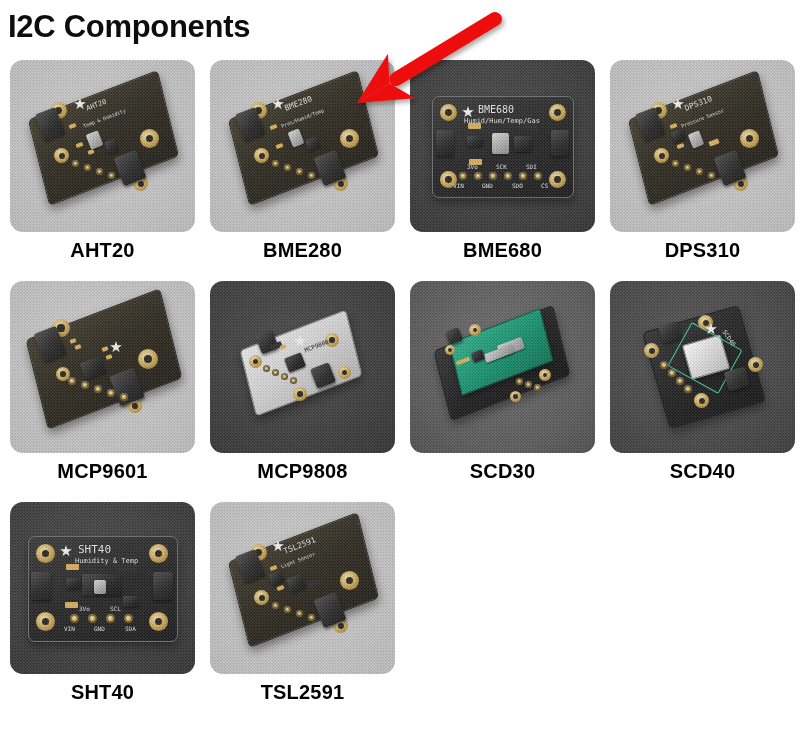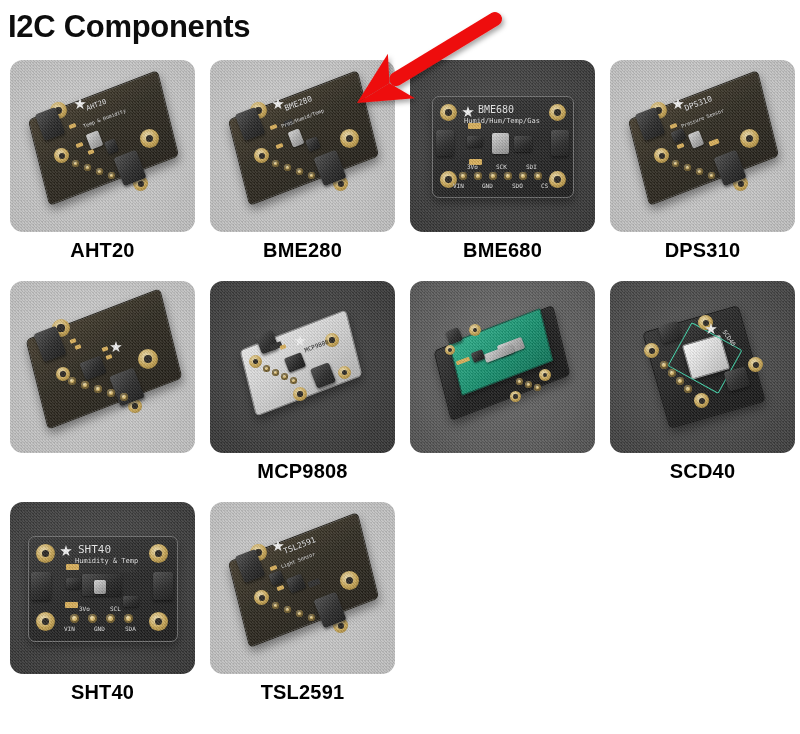--- a/index.html
+++ b/index.html
@@ -363,20 +363,21 @@
         <div class="pad" style="left:58px;top:96px;width:8px;height:8px;"></div>
         <div class="pad" style="left:71px;top:100px;width:8px;height:8px;"></div>
         <div class="pad" style="left:84px;top:104px;width:8px;height:8px;"></div>
         <div class="pad" style="left:97px;top:108px;width:8px;height:8px;"></div>
         <div class="pad" style="left:110px;top:112px;width:8px;height:8px;"></div>
         <div class="star" style="left:106px;top:66px;"></div>
         <div class="silk" style="left:70px;top:40px;font-size:7px;transform:rotate(-21deg);"></div>
       </div>
       <div class="noise"></div>
     </div>
+    <div class="caption">MCP9601</div>
   </div>
 
   <div class="cell">
     <div class="tile bg-dark">
       <div class="board-wrap">
         <div class="pcb pcb-angled pcb-white" style="left:34px;top:48px;width:112px;height:66px;"></div>
         <div class="hole" style="left:115px;top:52px;width:14px;height:14px;"></div>
         <div class="hole" style="left:39px;top:74px;width:13px;height:13px;"></div>
         <div class="hole" style="left:128px;top:85px;width:13px;height:13px;"></div>
         <div class="hole" style="left:83px;top:106px;width:14px;height:14px;"></div>
@@ -410,20 +411,21 @@
         <div class="hole" style="left:35px;top:64px;width:10px;height:10px;"></div>
         <div class="hole" style="left:129px;top:88px;width:12px;height:12px;"></div>
         <div class="hole" style="left:100px;top:110px;width:11px;height:11px;"></div>
         <div class="pad" style="left:106px;top:97px;width:7px;height:7px;"></div>
         <div class="pad" style="left:115px;top:100px;width:7px;height:7px;"></div>
         <div class="pad" style="left:124px;top:103px;width:7px;height:7px;"></div>
         <div class="smd" style="left:46px;top:78px;width:14px;height:4px;transform:rotate(-21deg);"></div>
       </div>
       <div class="noise"></div>
     </div>
+    <div class="caption">SCD30</div>
   </div>
 
   <div class="cell">
     <div class="tile bg-dark2">
       <div class="board-wrap">
         <div class="pcb pcb-square"></div>
         <div class="cube" style="left:76px;top:58px;width:38px;height:34px;transform:rotate(-16deg);"></div>
         <div class="teal-line" style="left:66px;top:52px;width:56px;height:48px;transform:rotate(29deg);"></div>
         <div class="hole" style="left:88px;top:34px;width:15px;height:15px;"></div>
         <div class="hole" style="left:34px;top:62px;width:15px;height:15px;"></div>

